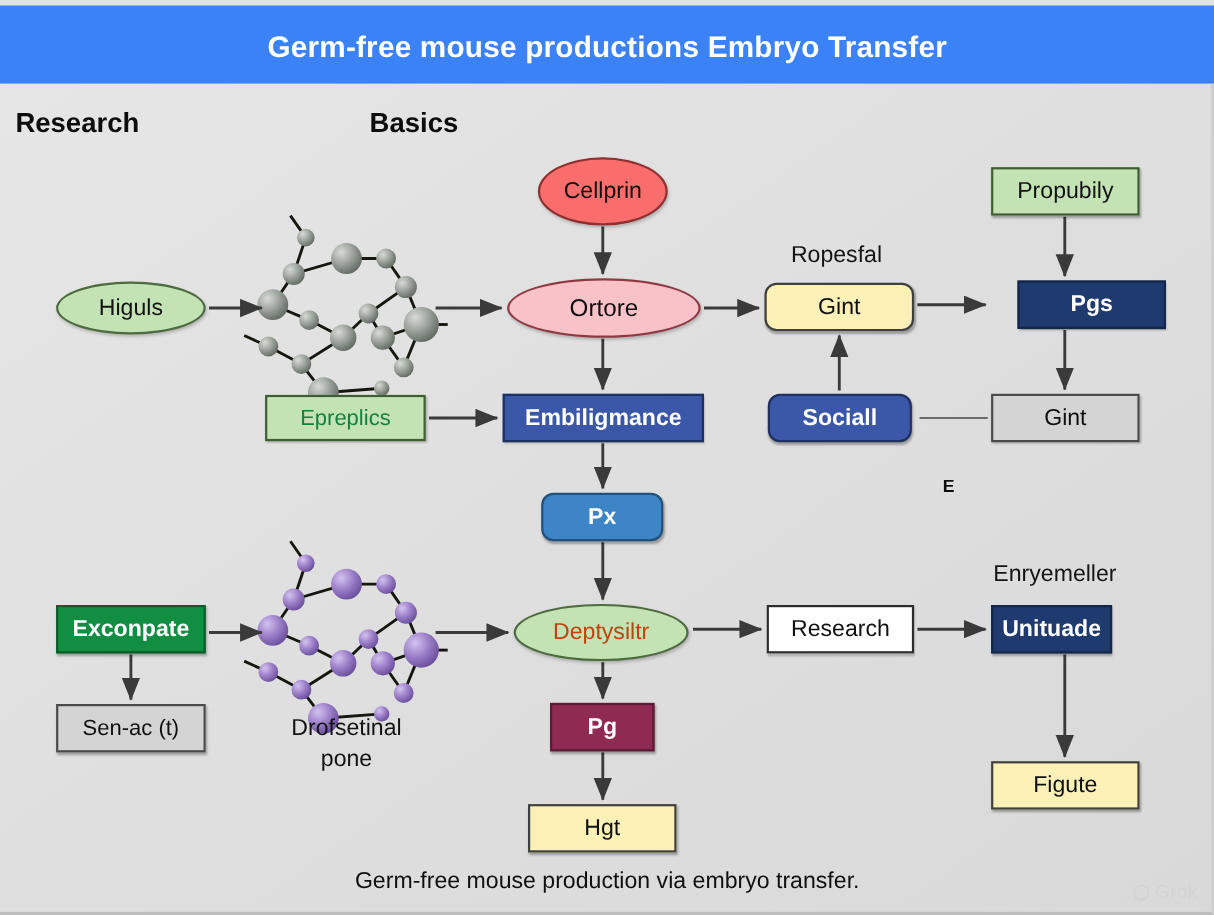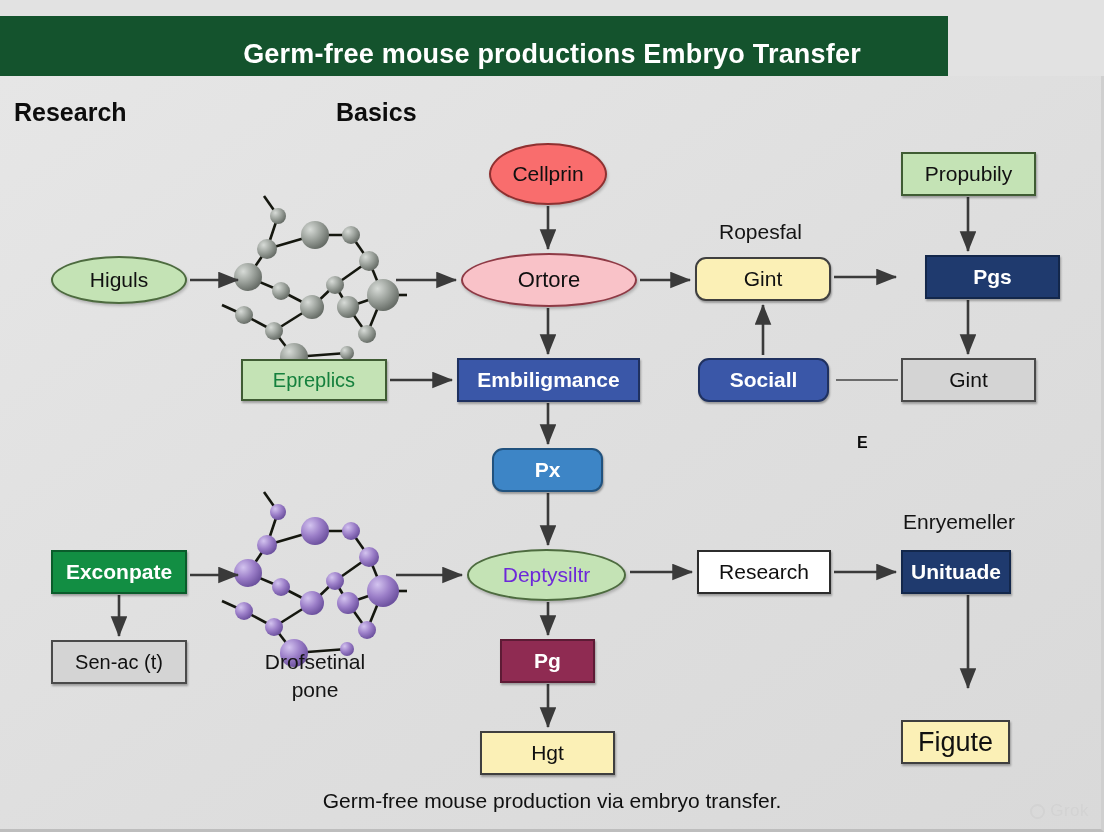--- a/index.html
+++ b/index.html
@@ -3,22 +3,22 @@
 <meta charset="utf-8">
 <style>
   html,body{margin:0;padding:0;background:#ffffff;}
   body{font-family:"Liberation Sans",sans-serif;}
   #page{
     position:relative;width:1104px;height:832px;overflow:hidden;
     background:#e2e2e2;
   }
   
   #header{
-    position:absolute;left:0;top:16px;width:948px;height:76px;
-    background:#14532d;
+    position:absolute;left:0;top:5px;width:1104px;height:76px;
+    background:#3b82f6;
   }
   #header-title{
     position:absolute;left:0;top:0;width:1104px;height:76px;
     display:flex;align-items:center;justify-content:center;
     color:#ffffff;font-size:27px;font-weight:bold;letter-spacing:.2px;
   }
   
   #canvas{
     position:absolute;left:0;top:76px;width:1104px;height:756px;
     background:linear-gradient(145deg,#e6e6e6 0%,#dedede 55%,#d9d9d9 100%);
@@ -217,21 +217,21 @@
         </div>
         <div class="node ellipse ell-border" style="left: 461px; top: 177px; width: 176px; height: 54px; background: rgb(249, 194, 200); border-color: rgb(142, 58, 69); color: rgb(16, 16, 16); font-size: 22px; font-weight: normal; box-shadow: rgba(0, 0, 0, 0.22) 1px 2px 3px;">
           <span>Ortore</span>
         </div>
         <div class="node rect" style="left: 457px; top: 282px; width: 183px; height: 44px; background: rgb(58, 87, 168); border-color: rgb(31, 49, 96); color: rgb(255, 255, 255); font-size: 21px; font-weight: bold;">
           <span>Embiligmance</span>
         </div>
         <div class="node rect round" style="left: 492px; top: 372px; width: 111px; height: 44px; background: rgb(61, 133, 198); border-color: rgb(33, 82, 126); color: rgb(255, 255, 255); font-size: 21px; font-weight: bold; text-align: center;">
           <span>Px</span>
         </div>
-        <div class="node ellipse ell-border" style="left: 467px; top: 473px; width: 159px; height: 52px; background: rgb(196, 227, 181); border-color: rgb(77, 107, 63); color: #6d28d9; font-size: 21px; font-weight: normal; box-shadow: rgba(0, 0, 0, 0.22) 1px 2px 3px; text-align: right;">
+        <div class="node ellipse ell-border" style="left: 467px; top: 473px; width: 159px; height: 52px; background: rgb(196, 227, 181); border-color: rgb(77, 107, 63); color: #c2410c; font-size: 21px; font-weight: normal; box-shadow: rgba(0, 0, 0, 0.22) 1px 2px 3px; text-align: right;">
           <span>Deptysiltr</span>
         </div>
         <div class="node rect" style="left: 500px; top: 563px; width: 95px; height: 44px; background: rgb(143, 43, 82); border-color: rgb(93, 27, 53); color: rgb(255, 255, 255); font-size: 21px; font-weight: bold;">
           <span>Pg</span>
         </div>
         <div class="node rect" style="left: 480px; top: 655px; width: 135px; height: 44px; background: rgb(251, 240, 182); border-color: rgb(63, 63, 63); color: rgb(16, 16, 16); font-size: 21px; font-weight: normal;">
           <span>Hgt</span>
         </div>
         <div class="node rect round" style="left: 695px; top: 181px; width: 136px; height: 44px; background: rgb(251, 240, 182); border-color: rgb(63, 63, 63); color: rgb(16, 16, 16); font-size: 21px; font-weight: normal;">
           <span>Gint</span>
@@ -247,21 +247,21 @@
         </div>
         <div class="node rect" style="left: 901px; top: 179px; width: 135px; height: 44px; background: rgb(31, 58, 110); border-color: rgb(19, 39, 75); color: rgb(255, 255, 255); font-size: 21px; font-weight: bold; margin-left: 24px;">
           <span>Pgs</span>
         </div>
         <div class="node rect" style="left: 901px; top: 282px; width: 135px; height: 44px; background: rgb(212, 212, 212); border-color: rgb(74, 74, 74); color: rgb(16, 16, 16); font-size: 21px; font-weight: normal;">
           <span>Gint</span>
         </div>
         <div class="node rect" style="left: 901px; top: 474px; width: 110px; height: 44px; background: rgb(31, 58, 110); border-color: rgb(19, 39, 75); color: rgb(255, 255, 255); font-size: 21px; font-weight: bold;">
           <span>Unituade</span>
         </div>
-        <div class="node rect" style="left: 901px; top: 616px; width: 109px; height: 44px; background: rgb(251, 240, 182); border-color: rgb(63, 63, 63); color: rgb(16, 16, 16); font-size: 27px; font-weight: normal; margin-top: 28px;">
+        <div class="node rect" style="left: 901px; top: 616px; width: 135px; height: 44px; background: rgb(251, 240, 182); border-color: rgb(63, 63, 63); color: rgb(16, 16, 16); font-size: 21px; font-weight: normal;">
           <span>Figute</span>
         </div>
         <div class="node rect" style="left: 51px; top: 474px; width: 136px; height: 44px; background: rgb(18, 142, 67); border-color: rgb(10, 92, 43); color: rgb(255, 255, 255); font-size: 21px; font-weight: bold;">
           <span>Exconpate</span>
         </div>
         <div class="node rect" style="left: 51px; top: 564px; width: 136px; height: 44px; background: rgb(212, 212, 212); border-color: rgb(74, 74, 74); color: rgb(16, 16, 16); font-size: 20px; font-weight: normal;">
           <span>Sen-ac (t)</span>
         </div>
       </div>
     <div id="labels-layer">

